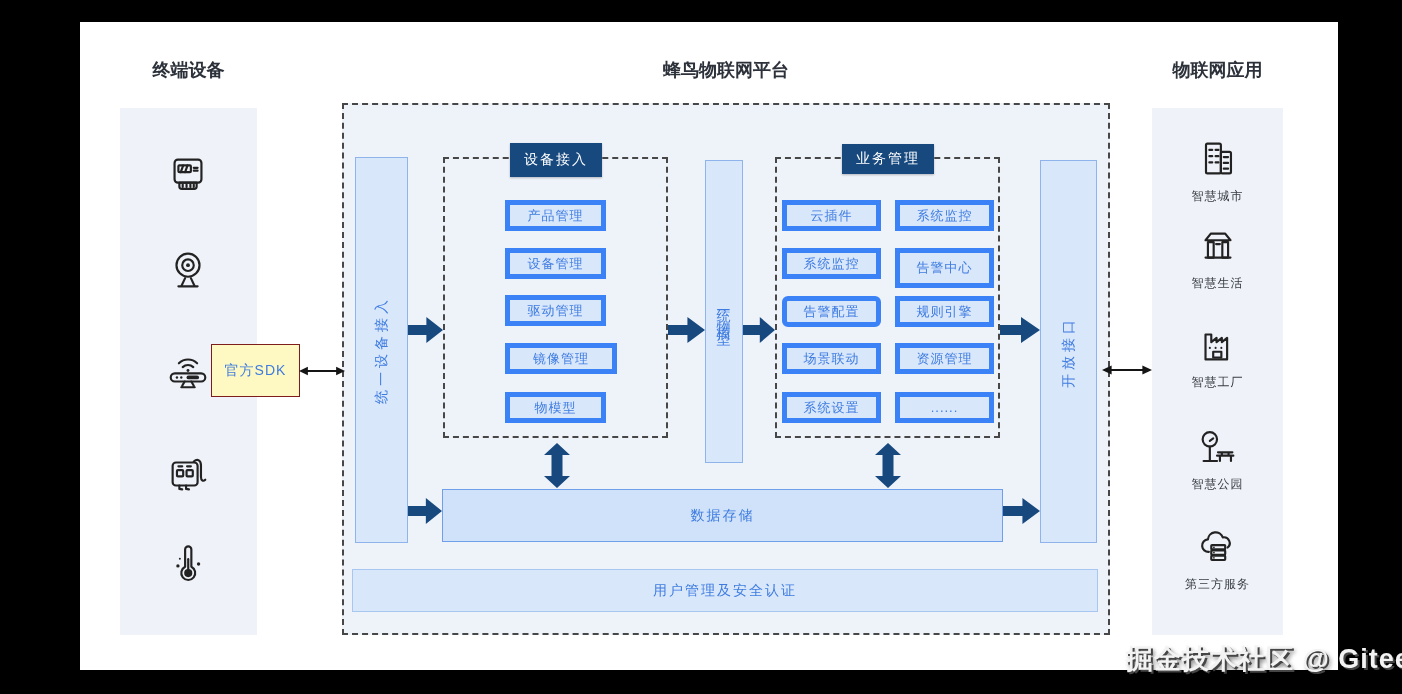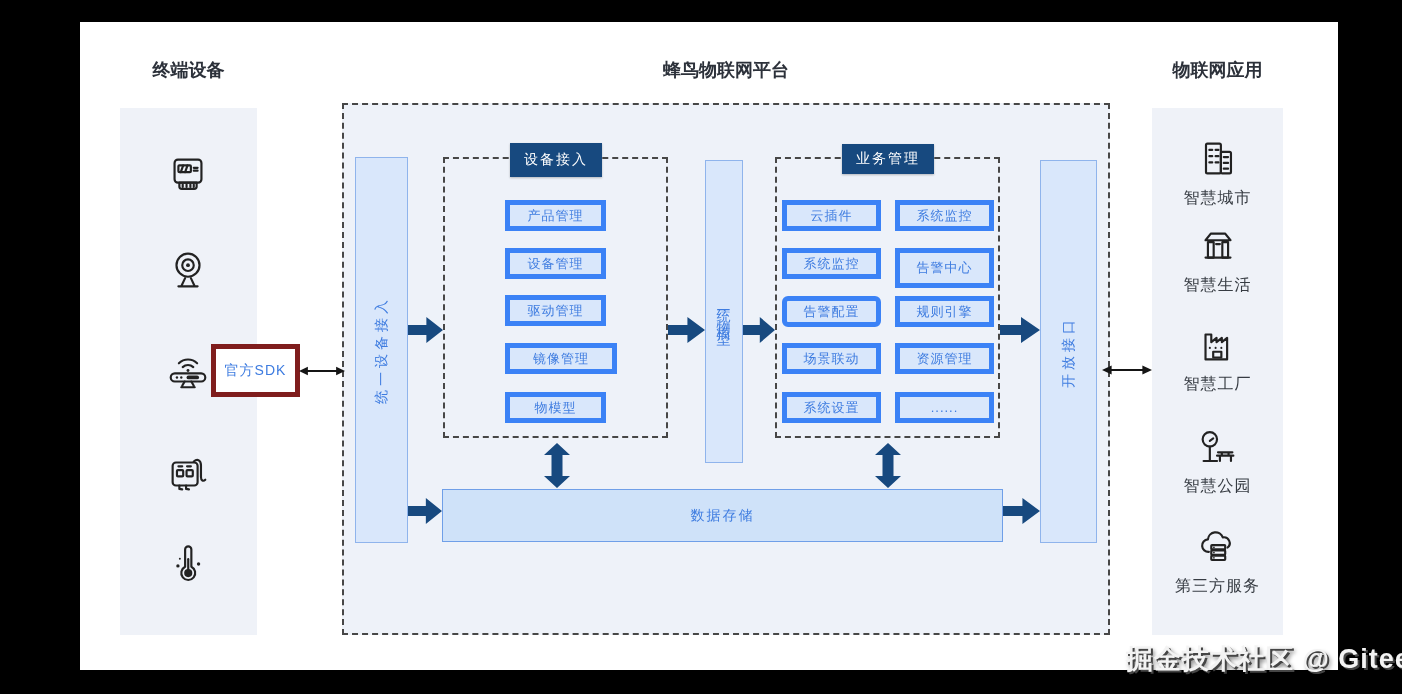--- a/index.html
+++ b/index.html
@@ -40,26 +40,26 @@
     color:#3e7ce0;font-size:13px;letter-spacing:1px;
     display:flex;align-items:center;justify-content:center;
   }
   .hbar{
     box-sizing:border-box;color:#3e7ce0;font-size:14px;letter-spacing:2px;
     display:flex;align-items:center;justify-content:center;
   }
   .storage{background:#cfe2f9;border:1px solid #6f9fe8;}
   .userbar{background:#d9e7fb;border:1px solid #a8c6f0;}
   .sdkbox{
-    background:#ffffff;border:5px solid #7f1d1d;box-sizing:border-box;
+    background:#fef9c3;border:1px solid #7f1d1d;box-sizing:border-box;
     color:#3e7ce0;font-size:14px;display:flex;align-items:center;justify-content:center;
     letter-spacing:1px;
   }
   .appitem{text-align:center;}
-  .applabel{font-size:16px;color:#373c43;letter-spacing:1px;}
+  .applabel{font-size:12px;color:#373c43;letter-spacing:1px;}
   .icon svg{display:block;}
   .lineicon{stroke:#222;stroke-width:4.5;fill:none;stroke-linecap:round;stroke-linejoin:round;}
   .watermark{
     font-size:27px;font-weight:800;color:#f3f3f3;letter-spacing:1px;
     text-shadow:2px 2px 0 #454545, 3px 4px 4px rgba(0,0,0,.55);
     white-space:nowrap;
   }
 </style>
 </head>
 <body>
@@ -166,20 +166,21 @@
   <div class="abs btn" style="left:895px;top:248px;width:99px;height:40px;">告警中心</div>
   <div class="abs btn" style="left:895px;top:296px;width:99px;height:31px;">规则引擎</div>
   <div class="abs btn" style="left:895px;top:343px;width:99px;height:31px;">资源管理</div>
   <div class="abs btn" style="left:895px;top:392px;width:99px;height:31px;">......</div>
 
   <div class="abs pipe" style="left:1040px;top:160px;width:57px;height:383px;">
     <span class="rot">开放接口</span>
   </div>
 
   <div class="abs hbar storage" style="left:442px;top:489px;width:561px;height:53px;">数据存储</div>
+  <div class="abs hbar userbar" style="left:352px;top:569px;width:746px;height:43px;">用户管理及安全认证</div>
 
   <div class="abs" style="left:408px;top:313px;">
     <svg width="35" height="34" viewBox="0 0 40 34" preserveAspectRatio="none">
         <polygon points="0,12 21,12 21,4 40,17 21,30 21,22 0,22" fill="#17497f"></polygon>
       </svg>
   </div>
   <div class="abs" style="left:668px;top:313px;">
     <svg width="37" height="34" viewBox="0 0 40 34" preserveAspectRatio="none">
         <polygon points="0,12 21,12 21,4 40,17 21,30 21,22 0,22" fill="#17497f"></polygon>
       </svg>

